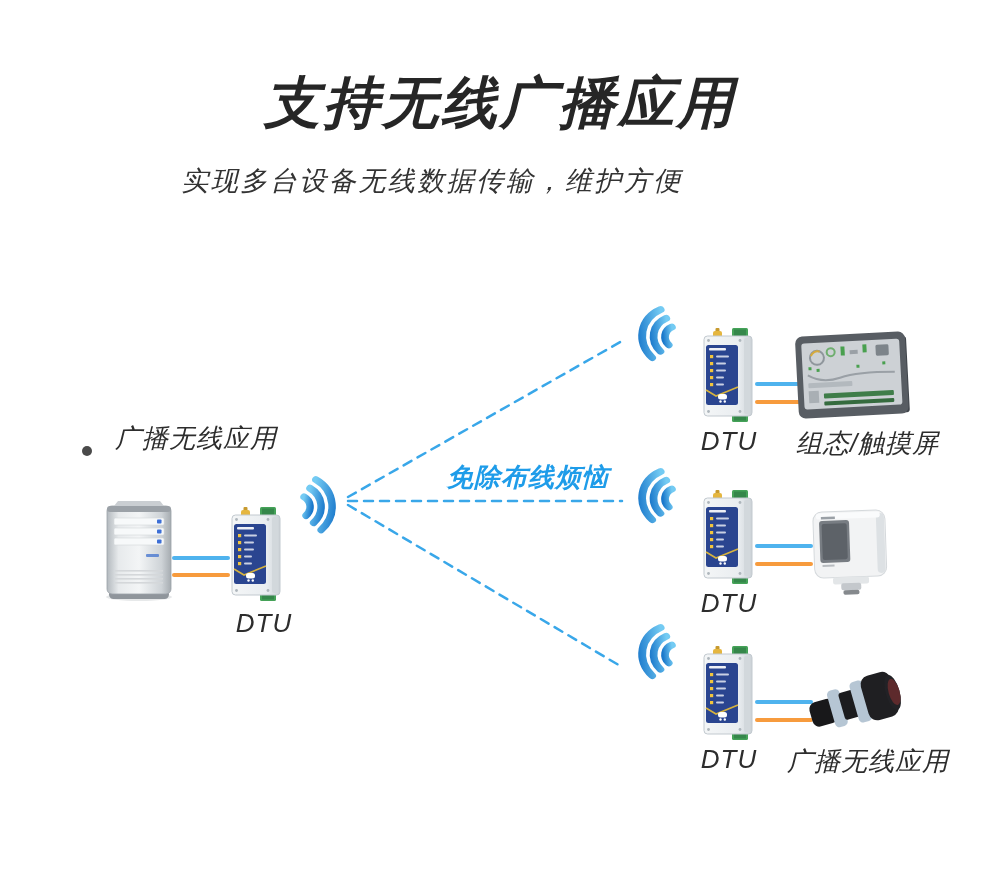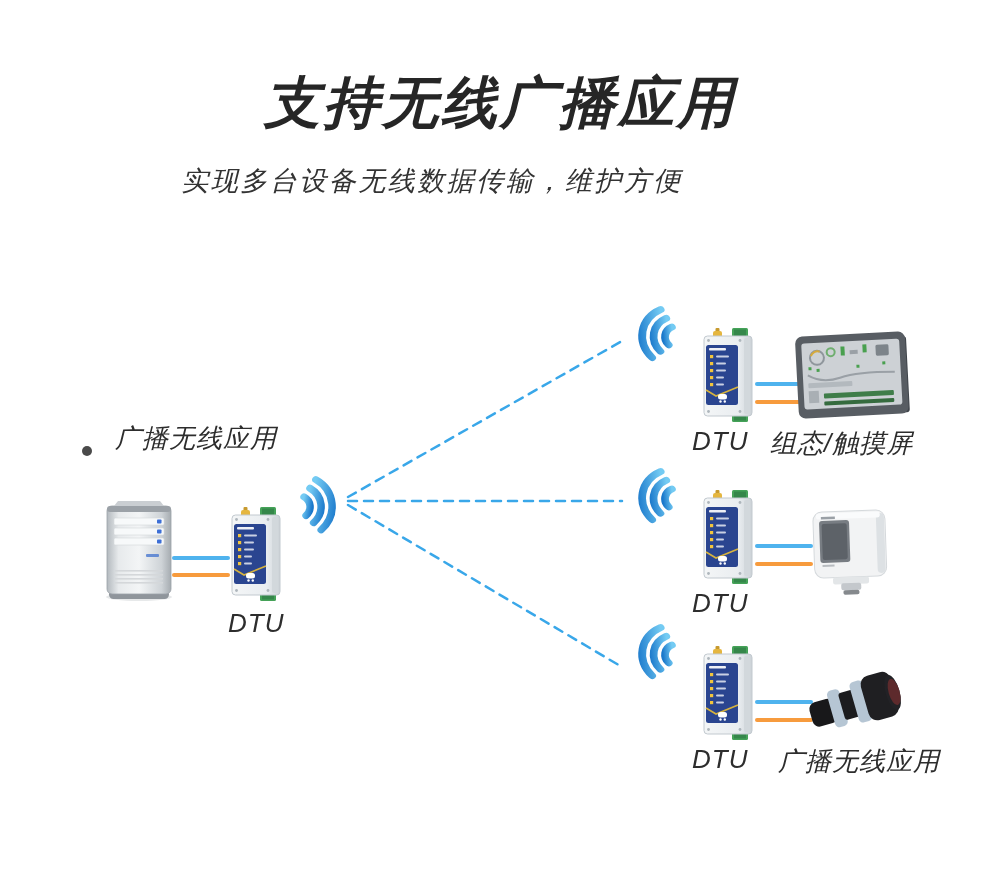--- a/index.html
+++ b/index.html
@@ -15,21 +15,21 @@
   .subtitle{
     left:0;top:163px;width:864px;text-align:center;
     font-size:27px;font-weight:400;color:#333;letter-spacing:2.5px;
   }
   .bullet-row{left:82px;top:421px;display:flex;align-items:flex-end;gap:23px;}
   .bullet-dot{width:10px;height:10px;border-radius:50%;background:#4a4a4a;}
   .bullet-text{font-size:26px;color:#2d2d2d;letter-spacing:1px;}
   .benefit{width:220px;text-align:center;font-size:26px;font-weight:700;color:#1e9ce9;letter-spacing:1px;}
   .benefit.l1{left:418px;top:460px;}
   .benefit.l2{left:418px;top:514px;}
-  .lbl{font-size:26px;color:#2d2d2d;text-align:left;letter-spacing:1px;}
+  .lbl{font-size:26px;color:#2d2d2d;text-align:center;letter-spacing:1px;}
   .wire{position:absolute;height:4px;border-radius:2px;}
   .wire.blue{background:#4fb3ee;}
   .wire.orange{background:#f79b3d;}
   .row{position:absolute;left:632px;width:348px;height:172px;}
   .row .wifi-rx{position:absolute;left:2px;top:2px;transform:scaleX(-1) rotate(-10deg);}
   .row .dtu{position:absolute;left:67px;top:27px;}
   .row .wblue{left:123px;top:82px;width:58px;}
   .row .worange{left:123px;top:100px;width:58px;}
   .row .dtu-lbl{position:absolute;left:60px;top:126px;width:74px;}
   .row .target-lbl{position:absolute;top:126px;}
@@ -71,20 +71,21 @@
     <span class="bullet-dot"></span>
     <span class="bullet-text">广播无线应用</span>
   </div>
 
   <svg class="abs dash-layer" width="1000" height="888">
     <line x1="348" y1="497" x2="622" y2="341" stroke="#39a7e9" stroke-width="2.5" stroke-dasharray="9 7" stroke-linecap="round"></line>
     <line x1="348" y1="501" x2="622" y2="501" stroke="#39a7e9" stroke-width="2.5" stroke-dasharray="9 7" stroke-linecap="round"></line>
     <line x1="348" y1="505" x2="622" y2="667" stroke="#39a7e9" stroke-width="2.5" stroke-dasharray="9 7" stroke-linecap="round"></line>
   </svg>
 
+  <div class="abs benefit l1">免除布线烦恼</div>
 
   <svg class="abs" style="left:102px;top:498px" width="74" height="104" viewBox="0 0 74 104">
     <ellipse cx="37" cy="99" rx="33" ry="4" fill="#e7e9ea"></ellipse>
     <rect x="7" y="92" width="60" height="9" rx="4.5" fill="#8f959b"></rect>
     <rect x="5" y="8" width="64" height="88" rx="5" fill="url(#plcBody)" stroke="#9aa1a7" stroke-width="0.8"></rect>
     <path d="M12 8 L62 8 L58 3 L16 3 Z" fill="#caced2"></path>
     <rect x="5" y="8" width="64" height="6" rx="3" fill="#9ba1a7"></rect>
     <g>
       <rect x="12" y="20" width="50" height="7" rx="1.5" fill="#f7f9fa" stroke="#d3d7da" stroke-width="0.6"></rect>
       <rect x="55" y="21.5" width="4.5" height="4" rx="0.8" fill="#3d6fd6"></rect>

